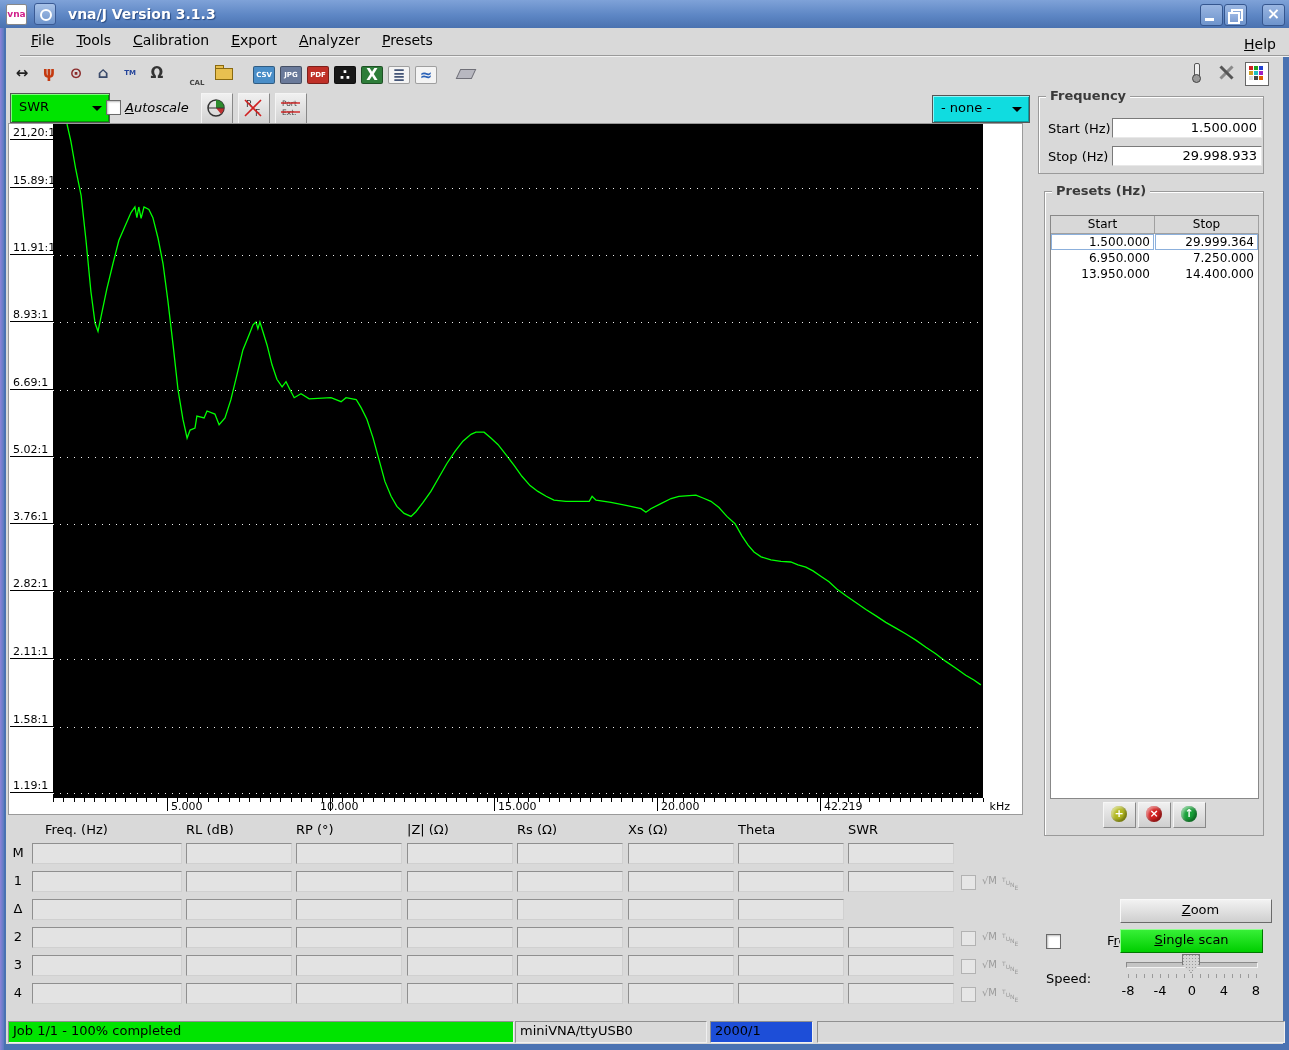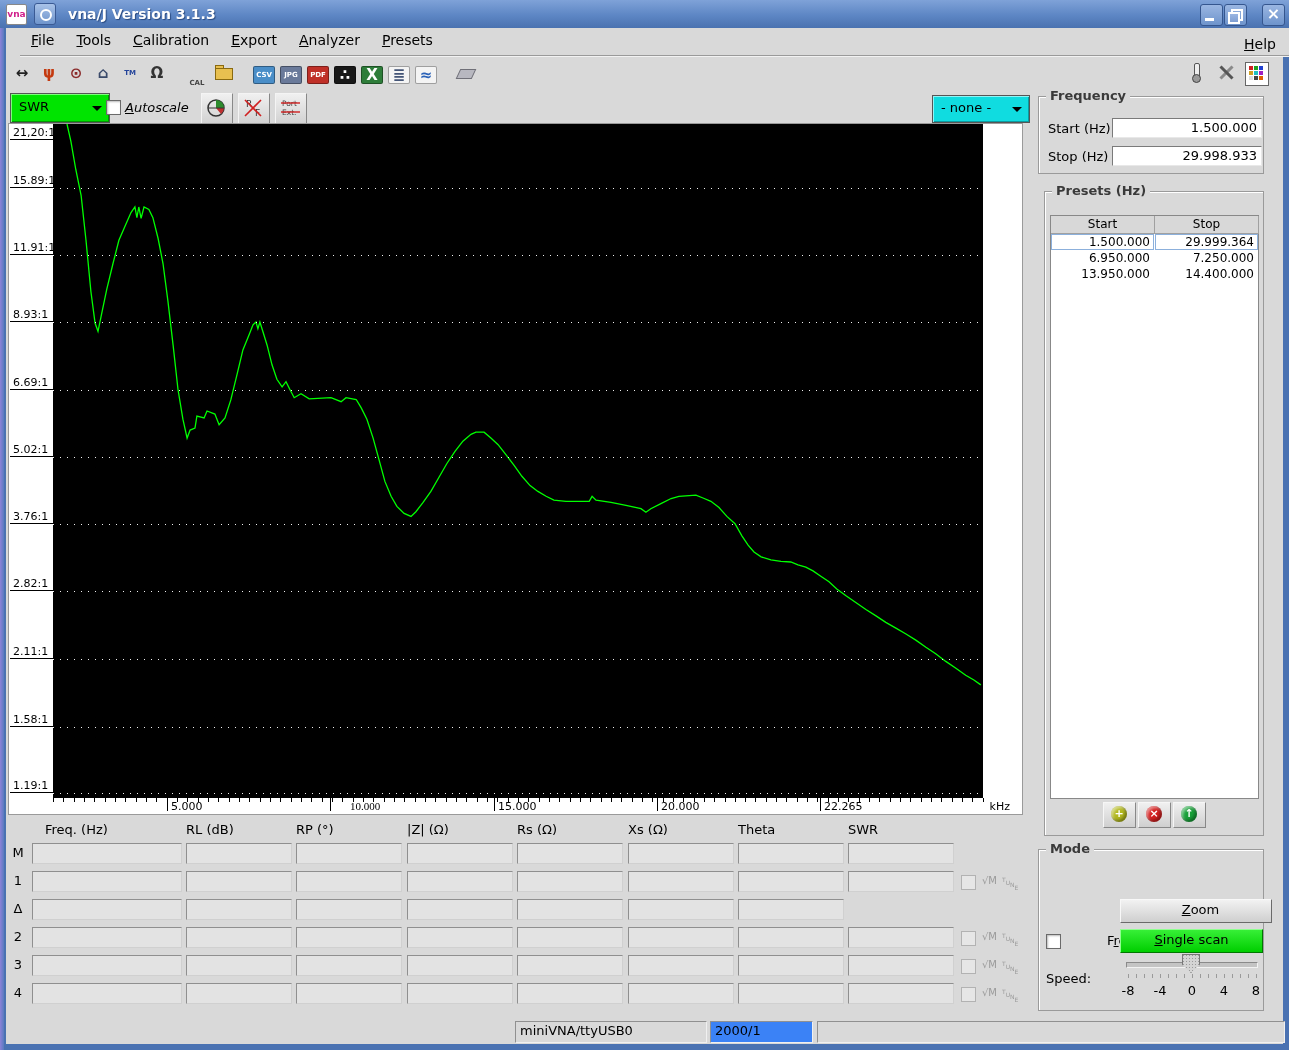--- a/index.html
+++ b/index.html
@@ -116,21 +116,21 @@
   .mfield{position:absolute;height:19px;background:#e3e3e3;border:1px solid #8f8f8f;border-bottom-color:#d0d0d0;border-right-color:#d0d0d0;}
   .mcheck{position:absolute;width:13px;height:13px;background:#e6e6e6;border:1px solid #b2b2b2;}
   .micon{position:absolute;color:#9a9a9a;font-size:10px;}
   .mtune span{display:inline-block;position:relative;font-size:6px;color:#9a9a9a;}
 
   
   .sseg{position:absolute;top:1021px;height:20px;border:1px solid #909090;border-bottom-color:#f0f0f0;border-right-color:#f0f0f0;
       line-height:18px;padding-left:4px;overflow:hidden;}
   #status-job{left:8px;width:500px;background:#00e400;}
   #status-device{left:515px;width:186px;background:#d9d9d9;}
-  #status-counter{left:710px;width:97px;background:#3b82f6;}
+  #status-counter{left:710px;width:97px;background:#1d4ed8;}
   #status-extra{left:817px;width:462px;background:#d9d9d9;}
 </style>
 </head>
 <body>
 
 <div id="root">
   <div id="frame">
       <div class="violet"></div>
     </div>
 
@@ -311,27 +311,27 @@
       <div class="xtick-minor" style="left: 911.7px; top: 674px;"></div>
       <div class="xtick-minor" style="left: 922.1px; top: 674px;"></div>
       <div class="xtick-minor" style="left: 932.4px; top: 674px;"></div>
       <div class="xtick-minor" style="left: 942.7px; top: 674px;"></div>
       <div class="xtick-minor" style="left: 953px; top: 674px;"></div>
       <div class="xtick-minor" style="left: 963.4px; top: 674px;"></div>
       <div class="xtick-minor" style="left: 973.7px; top: 674px;"></div>
       <div class="xtick-major" style="left: 158px; top: 674px;"></div>
       <span class="xlabel" style="left: 162px;">5.000</span>
       <div class="xtick-major" style="left: 321px; top: 674px;"></div>
-      <span class="xlabel" style="left: 341px; font-family: Liberation Serif, serif;">10.000</span>
+      <span class="xlabel" style="left: 311px;">10.000</span>
       <div class="xtick-major" style="left: 485px; top: 674px;"></div>
       <span class="xlabel" style="left: 489px;">15.000</span>
       <div class="xtick-major" style="left: 648px; top: 674px;"></div>
       <span class="xlabel" style="left: 652px;">20.000</span>
       <div class="xtick-major" style="left: 811px; top: 674px;"></div>
-      <span class="xlabel" style="left: 815px;">22.265</span>
+      <span class="xlabel" style="left: 815px;">42.219</span>
     </div>
 
   <div id="markers">
       <span class="mhead" style="left: 45px;">Freq. (Hz)</span>
       <span class="mhead" style="left: 186px;">RL (dB)</span>
       <span class="mhead" style="left: 296px;">RP (°)</span>
       <span class="mhead" style="left: 407px;">|Z| (Ω)</span>
       <span class="mhead" style="left: 517px;">Rs (Ω)</span>
       <span class="mhead" style="left: 628px;">Xs (Ω)</span>
       <span class="mhead" style="left: 738px;">Theta</span>
@@ -429,23 +429,20 @@
         <span class="circ" style="background: rgb(178, 184, 30);">+</span>
       </div>
       <div class="pbtn" style="left: 1138px;">
         <span class="circ" style="background: rgb(212, 32, 32);">×</span>
       </div>
       <div class="pbtn" style="left: 1173px;">
         <span class="circ" style="background: rgb(24, 160, 56);">↑</span>
       </div>
     </div>
 
-  <div class="group" style="left:1038px;top:849px;width:224px;height:160px;">
-    <span class="gtitle">Mode</span>
-  </div>
   <div class="btn" style="left:1120px;top:899px;width:141px;height:22px;padding-left:9px;"><u>Z</u>oom</div>
   <div class="checkbox" style="left:1046px;top:934px;"></div>
   <span class="flabel" style="left:1107px;top:933px;">F<u>r</u>eerun</span>
   <div class="btn" id="single-scan-btn" style="left:1120px;top:929px;width:141px;height:22px;"><u>S</u>ingle scan</div>
   <span class="flabel" style="left:1046px;top:971px;">Speed:</span>
   <div id="slider-track"></div>
   <div id="slider-thumb"></div>
   <div id="slider-extras">
       <div class="stick" style="left: 1128px;"></div>
       <div class="stick" style="left: 1136px;"></div>
@@ -464,16 +461,17 @@
       <div class="stick" style="left: 1240px;"></div>
       <div class="stick" style="left: 1248px;"></div>
       <div class="stick" style="left: 1256px;"></div>
       <span class="slabel" style="left: 1116px;">-8</span>
       <span class="slabel" style="left: 1148px;">-4</span>
       <span class="slabel" style="left: 1180px;">0</span>
       <span class="slabel" style="left: 1212px;">4</span>
       <span class="slabel" style="left: 1244px;">8</span>
     </div>
 
+  <div class="sseg" id="status-job">Job 1/1 - 100% completed</div>
   <div class="sseg" id="status-device">miniVNA/ttyUSB0</div>
   <div class="sseg" id="status-counter">2000/1</div>
   <div class="sseg" id="status-extra"></div>
 </div>
 
 </body></html>

